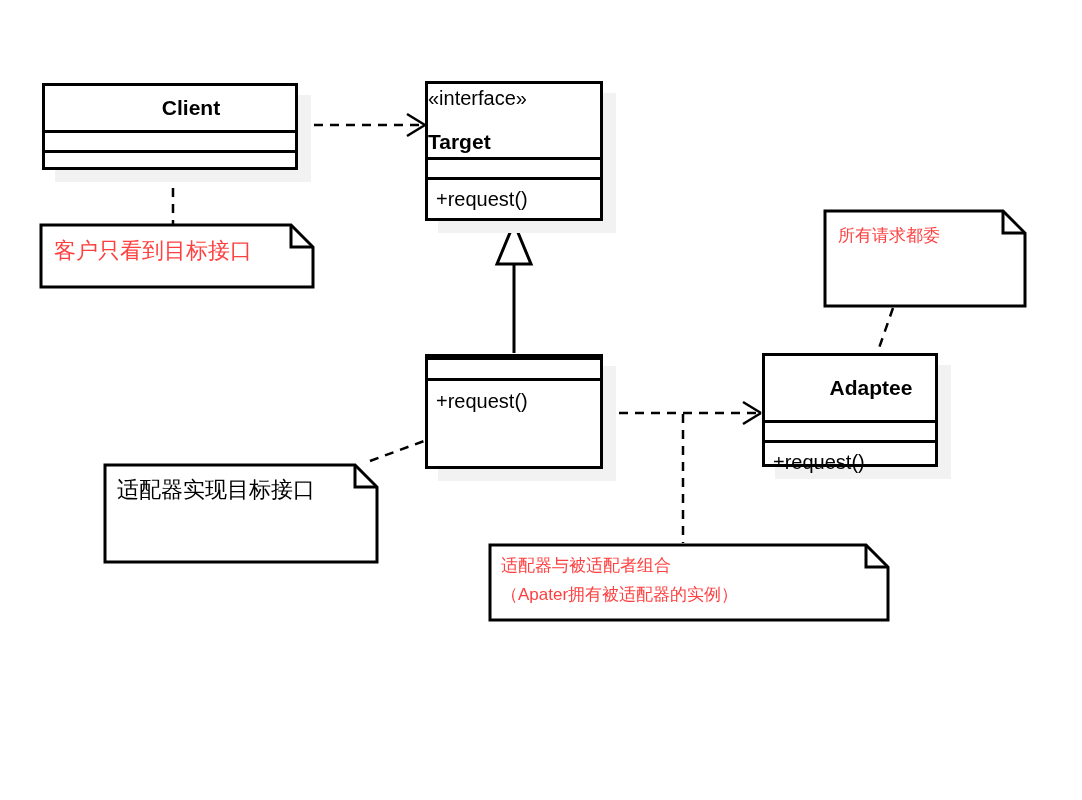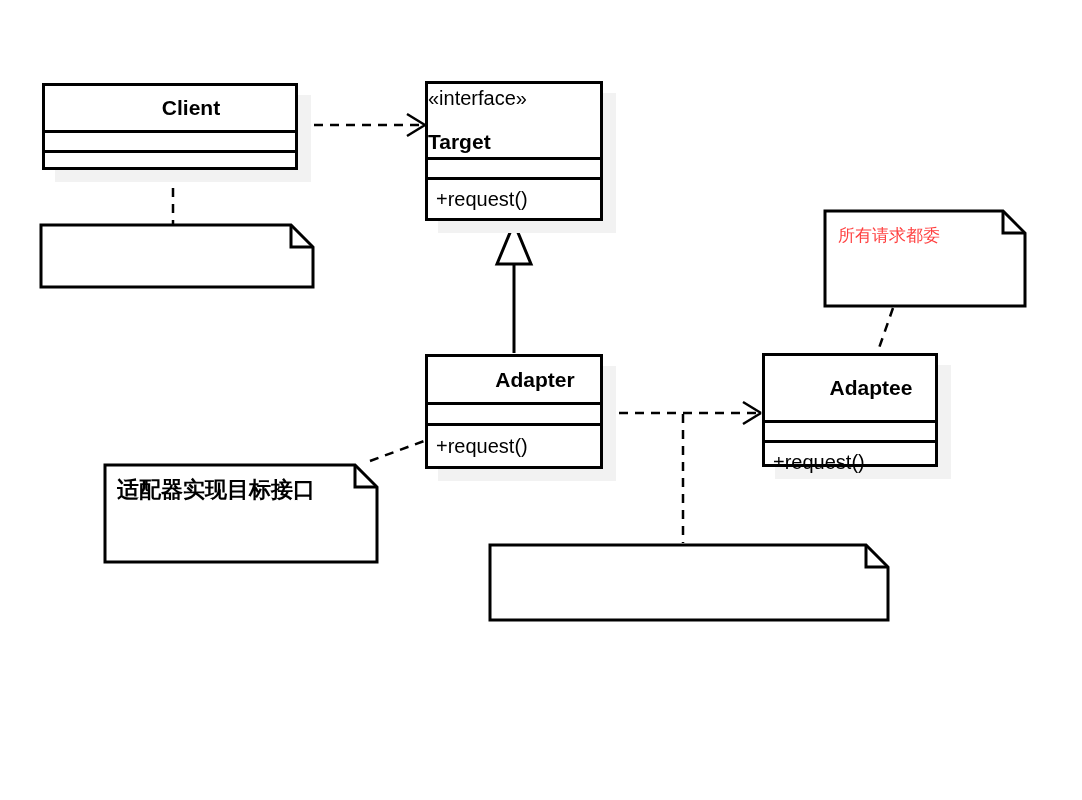--- a/index.html
+++ b/index.html
@@ -130,34 +130,40 @@
   <div class="uml-class" style="left:425px; top:81px; width:178px; height:140px;">
     <div class="header-compartment" style="height:73px;">
       <div class="stereotype">«interface»</div>
       <div class="iface-name">Target</div>
     </div>
     <div class="compartment" style="height:20px;"></div>
     <div class="compartment method-compartment" style="height:41px;">+request()</div>
   </div>
 
   <div class="uml-class" style="left:425px; top:354px; width:178px; height:115px;">
-    <div class="name-compartment" style="height:45px;">Adapter</div>
     <div class="compartment" style="height:21px;"></div>
     <div class="compartment method-compartment" style="height:43px;">+request()</div>
   </div>
 
   <div class="uml-class" style="left:762px; top:353px; width:176px; height:114px;">
     <div class="name-compartment" style="height:64px;">Adaptee</div>
     <div class="compartment" style="height:20px;"></div>
     <div class="compartment method-compartment" style="height:41px;">+request()</div>
   </div>
 
+  <div class="note-text red" style="left:54px; top:236px; font-size:22px;">
+    <div>客户只看到目标接口</div>
+  </div>
 
   <div class="note-text red" style="left:838px; top:220px; line-height:31px;">
     <div>所有请求都委</div>
   </div>
 
-  <div class="note-text black" style="left:117px; top:475px; font-size:22px;font-weight:bold;">
+  <div class="note-text black" style="left:117px; top:475px; font-size:22px;">
     <div>适配器实现目标接口</div>
   </div>
 
+  <div class="note-text red" style="left:501px; top:551px; line-height:29px;">
+    <div>适配器与被适配者组合</div>
+    <div>（Apater拥有被适配器的实例）</div>
+  </div>
 
 </div>
 
 </body></html>

